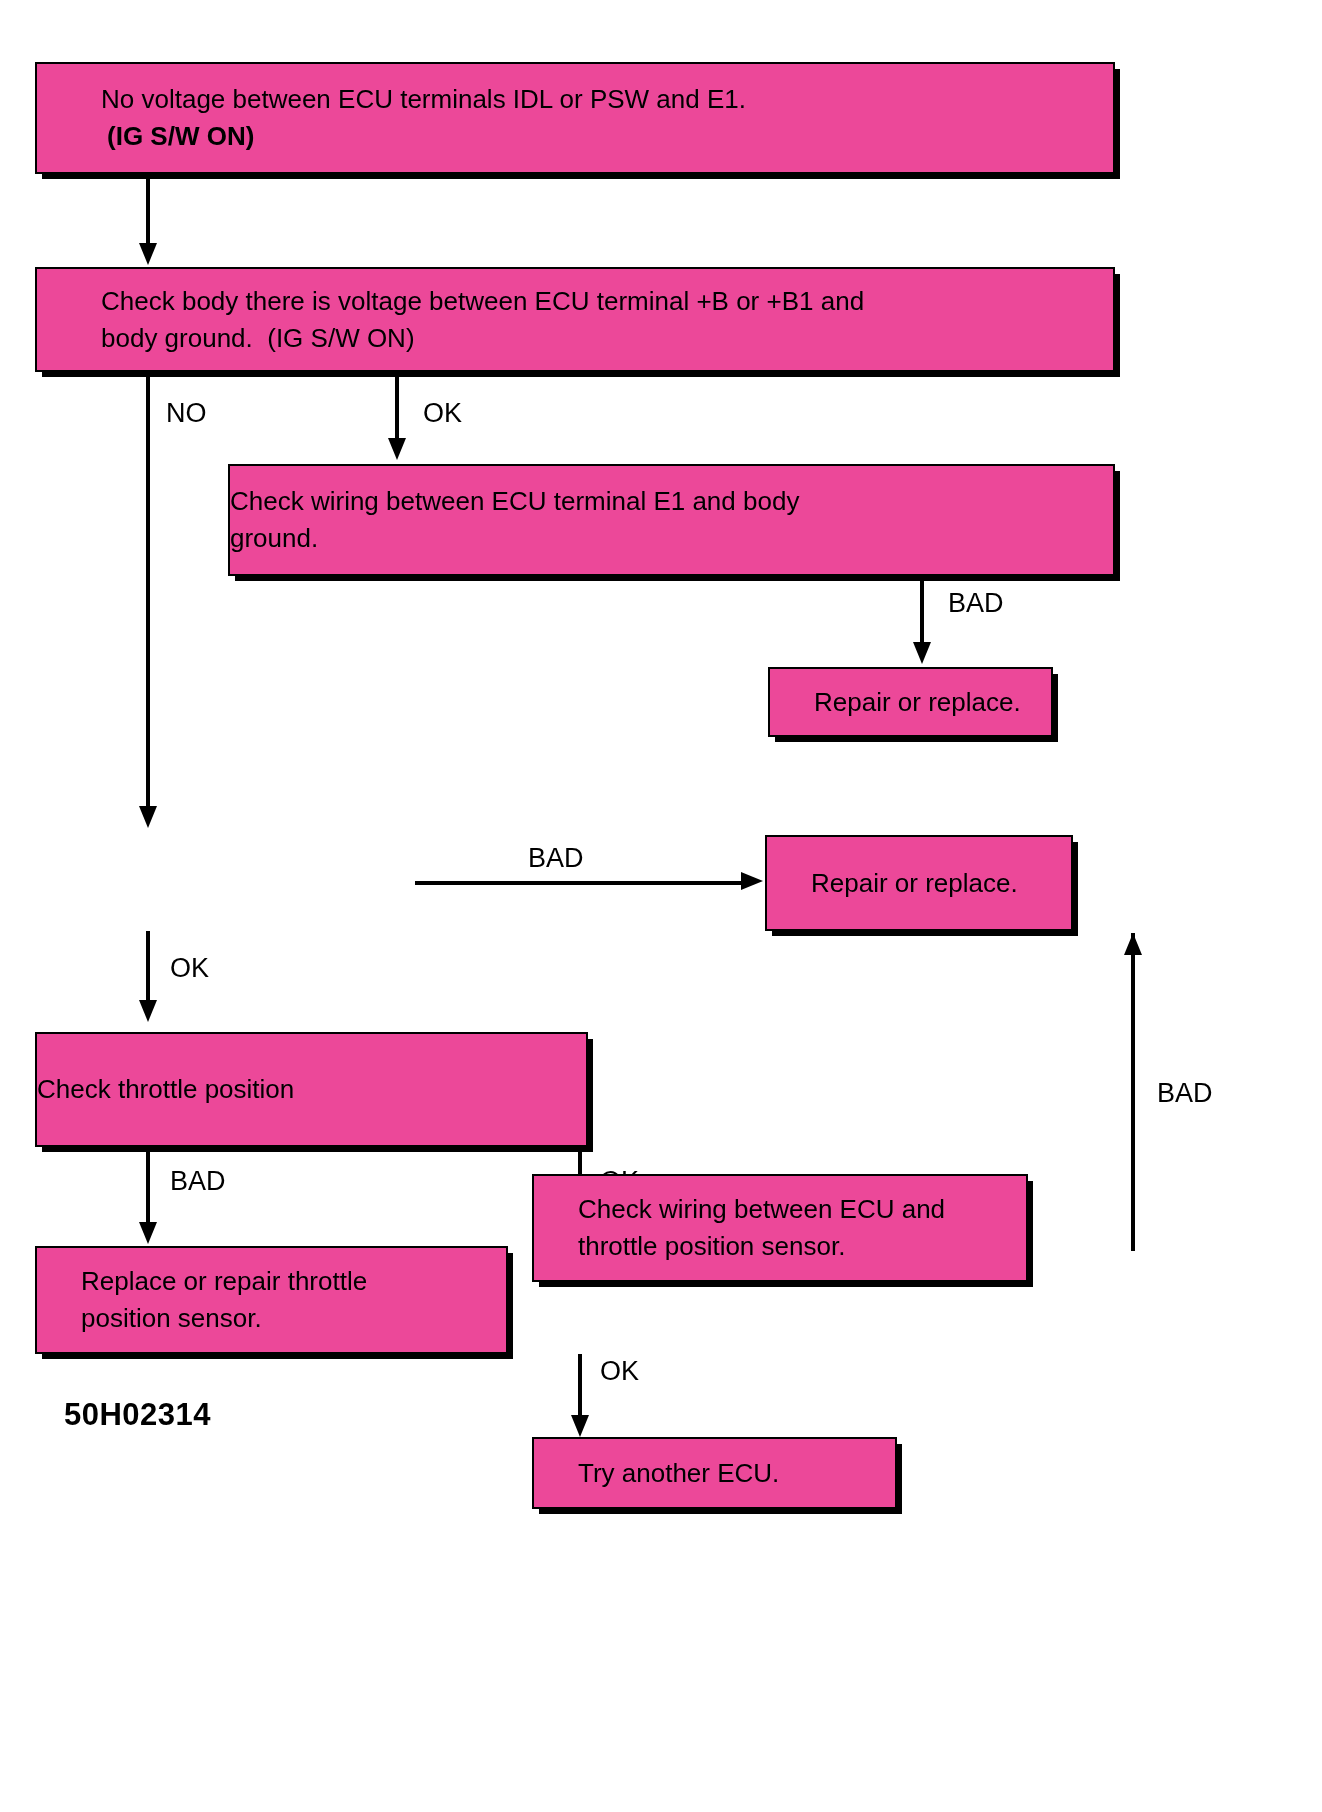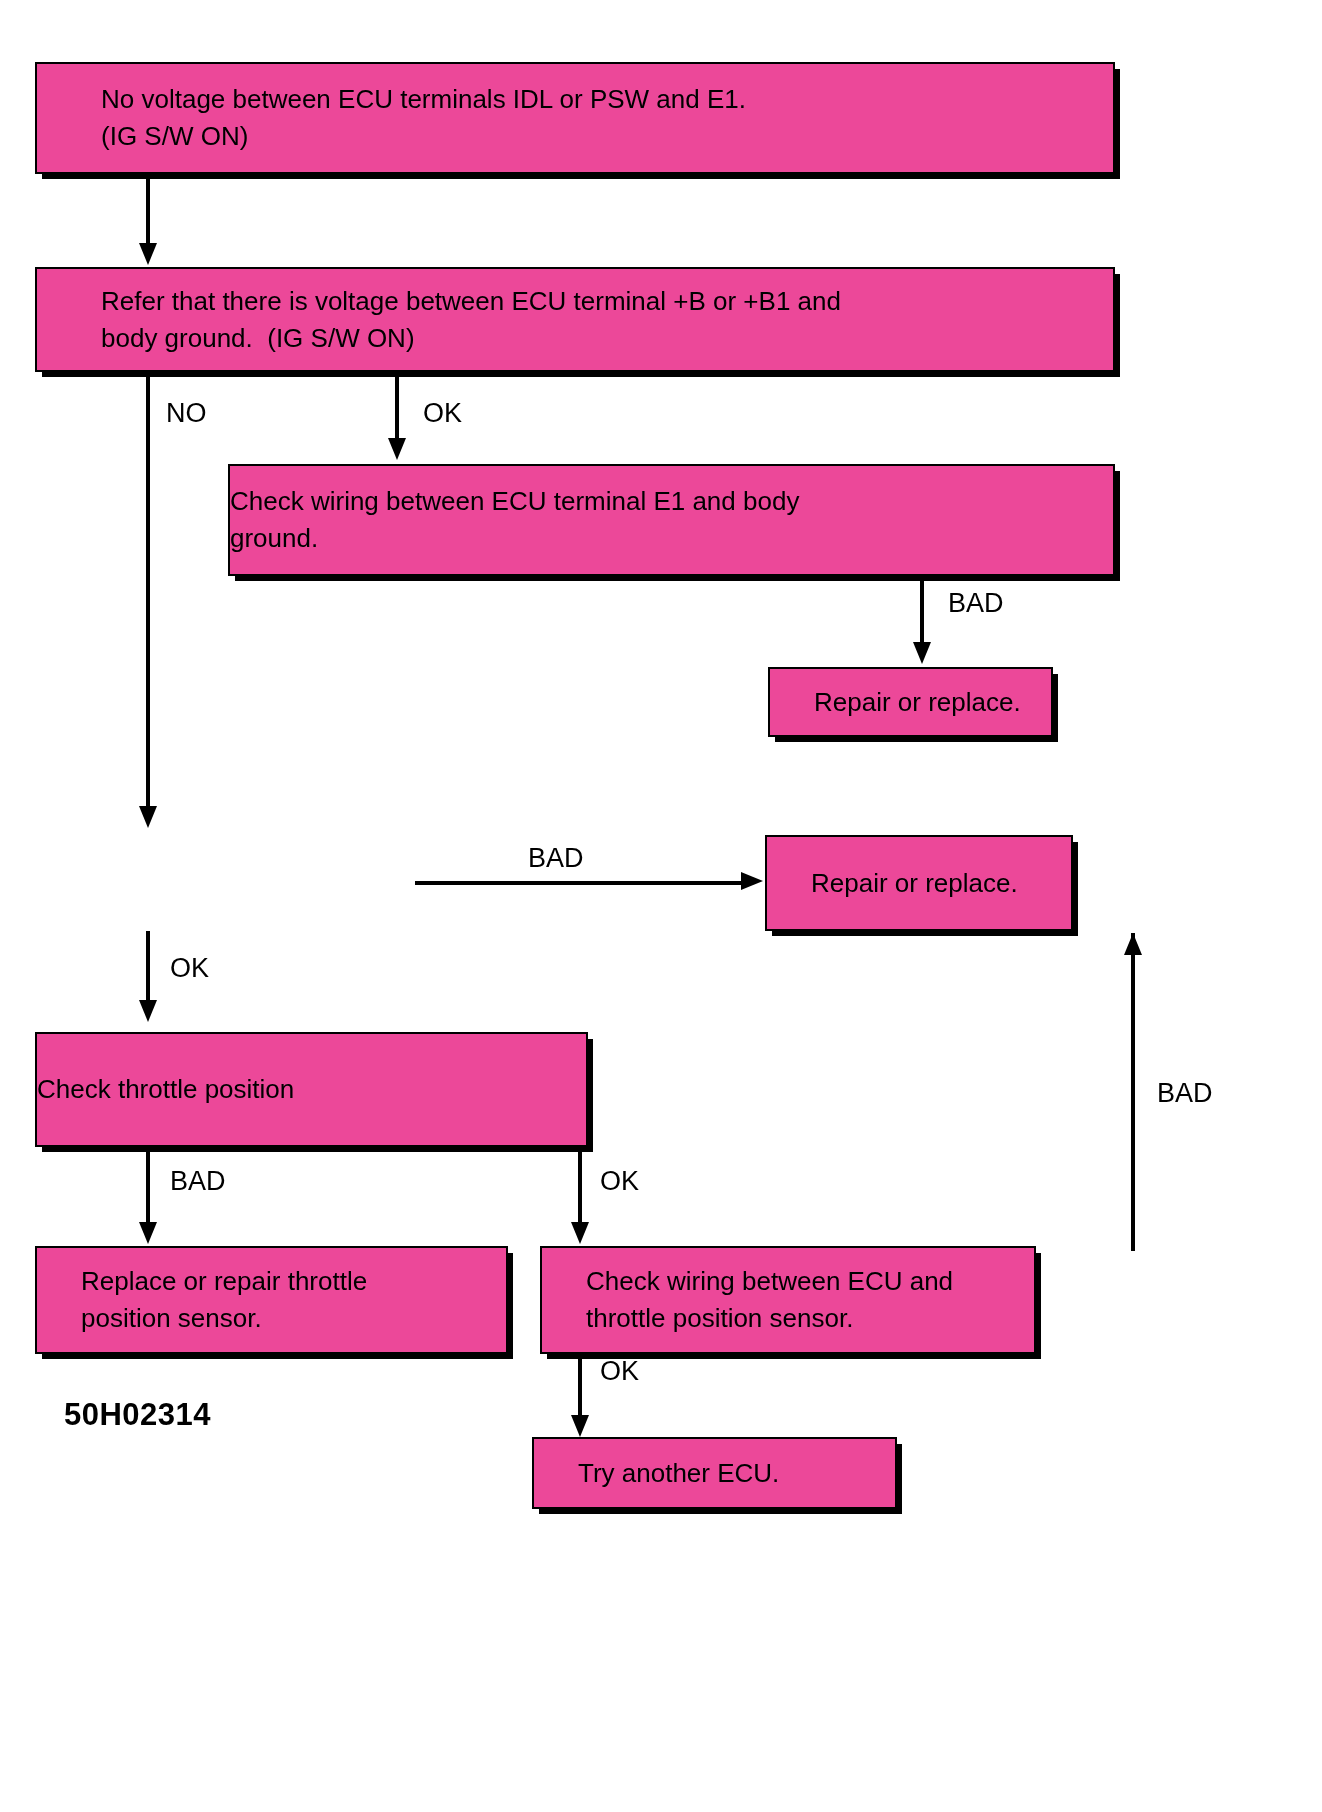--- a/index.html
+++ b/index.html
@@ -7,21 +7,21 @@
        font-family:"Liberation Sans", sans-serif;color:#000;}
   #canvas{position:absolute;left:0;top:0;width:1322px;height:1812px;}
 
   
   .fbox{position:absolute;box-sizing:border-box;background:#ec4899;
         border:2px solid #000;
         box-shadow:6px 6px 0 -1px #000;}
   .fbox .txt{position:absolute;left:0;right:0;top:0;bottom:0;
              display:flex;flex-direction:column;justify-content:center;}
   .ln{display:block;white-space:pre;font-size:26px;line-height:1.42;}
-  .ln.bold{font-weight:normal;}
+  .ln.bold{font-weight:bold;margin-left:6px;}
   .pad-lg .ln{padding-left:64px;}
   .pad-md .ln{}
   .pad-sm .ln{padding-left:44px;}
 
   
   .vline{position:absolute;width:4px;background:#000;}
   .hline{position:absolute;height:4px;background:#000;}
   .arrow-d{position:absolute;width:0;height:0;
            border-left:9px solid transparent;border-right:9px solid transparent;
            border-top:22px solid #000;}
@@ -45,21 +45,21 @@
       <span class="ln">No voltage between ECU terminals IDL or PSW and E1.</span>
       <span class="ln bold">(IG S/W ON)</span>
     </div>
   </div>
 
   <div class="vline" style="left:146px;top:178px;height:70px;"></div>
   <div class="arrow-d" style="left:139px;top:243px;"></div>
 
   <div class="fbox pad-lg" style="left:35px;top:267px;width:1080px;height:105px;">
     <div class="txt">
-      <span class="ln">Refer that there is voltage between ECU terminal +B or +B1 and</span>
+      <span class="ln">Check body there is voltage between ECU terminal +B or +B1 and</span>
       <span class="ln"><span style="font-weight:normal">body ground.  (IG S/W ON)</span></span>
     </div>
   </div>
 
   <div class="vline" style="left:146px;top:372px;height:440px;"></div>
   <div class="arrow-d" style="left:139px;top:806px;"></div>
   <div class="elabel" style="left:166px;top:400px;">NO</div>
 
   <div class="vline" style="left:395px;top:372px;height:72px;"></div>
   <div class="arrow-d" style="left:388px;top:438px;"></div>
@@ -111,21 +111,21 @@
   <div class="arrow-d" style="left:571px;top:1222px;"></div>
   <div class="elabel" style="left:600px;top:1168px;">OK</div>
 
   <div class="fbox pad-sm" style="left:35px;top:1246px;width:473px;height:108px;">
     <div class="txt">
       <span class="ln">Replace or repair throttle</span>
       <span class="ln">position sensor.</span>
     </div>
   </div>
 
-  <div class="fbox pad-sm" style="left:532px;top:1246px;width:496px;height:108px;margin-left:8px;">
+  <div class="fbox pad-sm" style="left:532px;top:1174px;width:496px;height:108px;">
     <div class="txt">
       <span class="ln">Check wiring between ECU and</span>
       <span class="ln">throttle position sensor.</span>
     </div>
   </div>
 
   <div class="vline" style="left:1131px;top:933px;height:318px;"></div>
   <div class="arrow-u" style="left:1124px;top:933px;"></div>
   <div class="elabel" style="left:1157px;top:1080px;">BAD</div>
 

